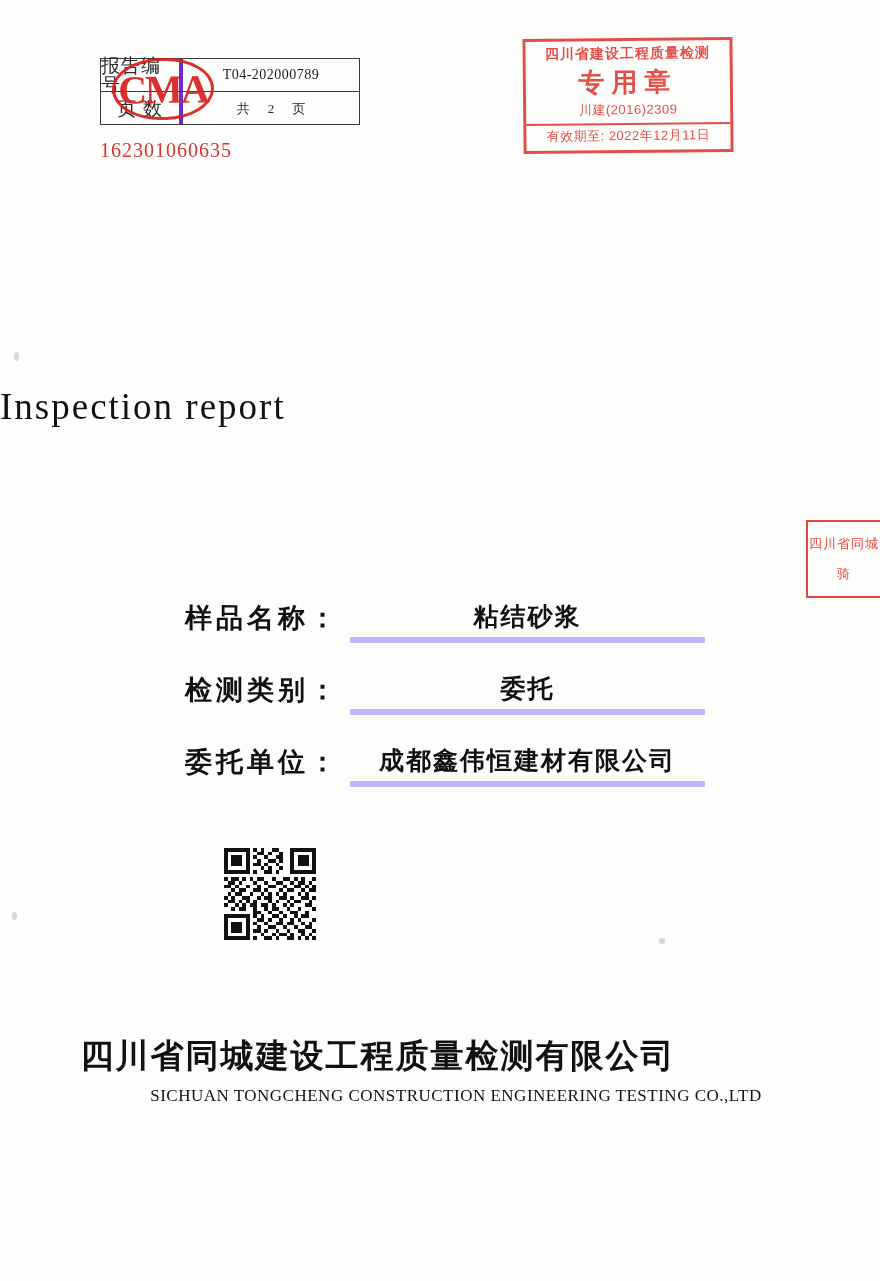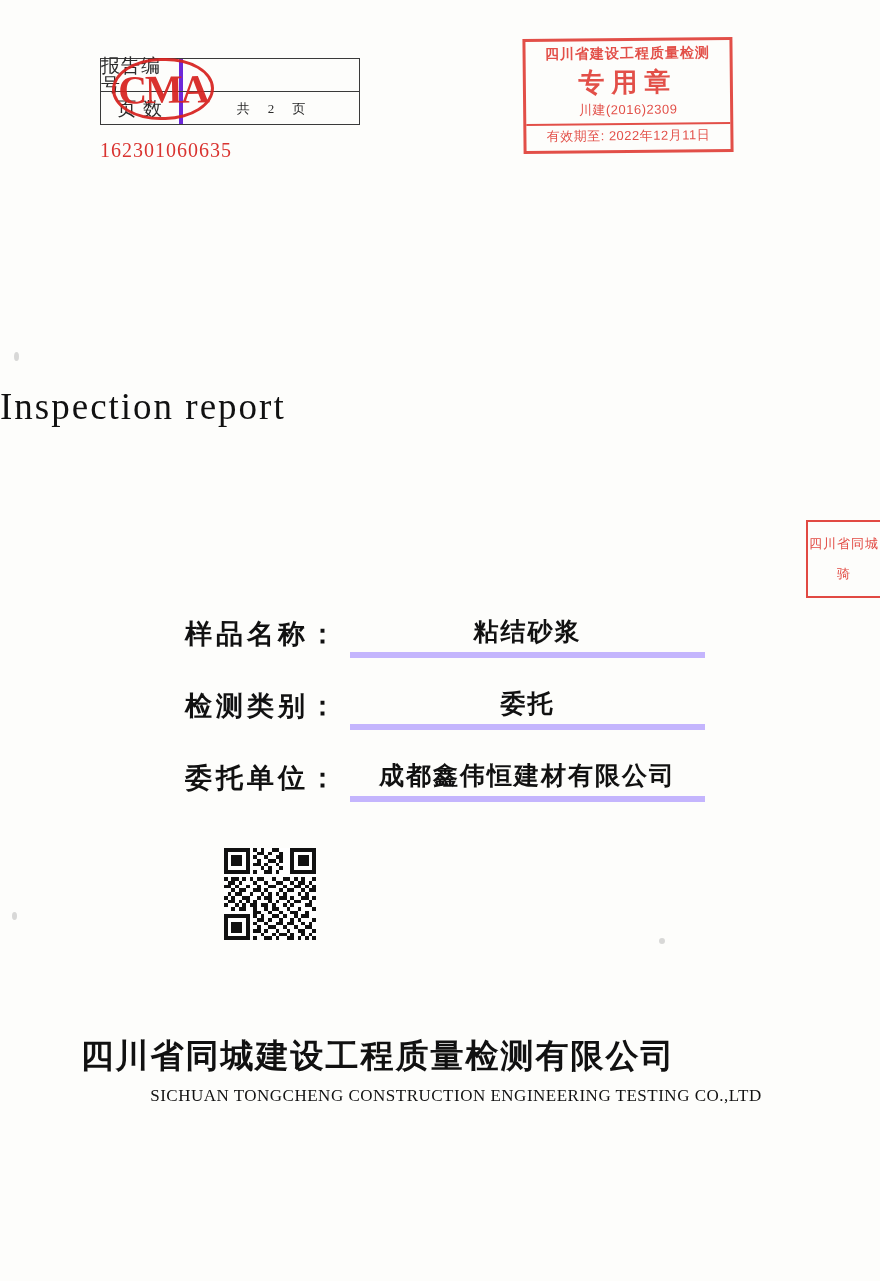--- a/index.html
+++ b/index.html
@@ -195,21 +195,21 @@
 
   
   .fields {
     position: absolute;
     top: 600px;
     left: 185px;
     width: 520px;
   }
   .field-row {
     display: flex;
-    align-items: center;
+    align-items: flex-start;
     height: 72px;
   }
   .field-label {
     font-family: "Liberation Sans", sans-serif;
     font-size: 27px;
     font-weight: bold;
     letter-spacing: 4px;
     color: #111;
     white-space: nowrap;
     padding-bottom: 4px;
@@ -276,20 +276,21 @@
 <div class="page">
 
   <div class="speck" style="left:14px;top:352px;width:5px;height:9px;"></div>
   <div class="speck" style="left:16px;top:402px;width:4px;height:6px;"></div>
   <div class="speck" style="left:12px;top:912px;width:5px;height:8px;"></div>
   <div class="speck" style="left:659px;top:938px;width:6px;height:6px;"></div>
 
   <div class="report-box">
     <div class="report-row">
       <div class="report-label">报告编号</div>
+      <div class="report-value">T04-202000789</div>
     </div>
     <div class="report-row">
       <div class="report-label">页 数</div>
       <div class="pages-value">
         <span>共</span>
         <span>2</span>
         <span>页</span>
       </div>
     </div>
   </div>

